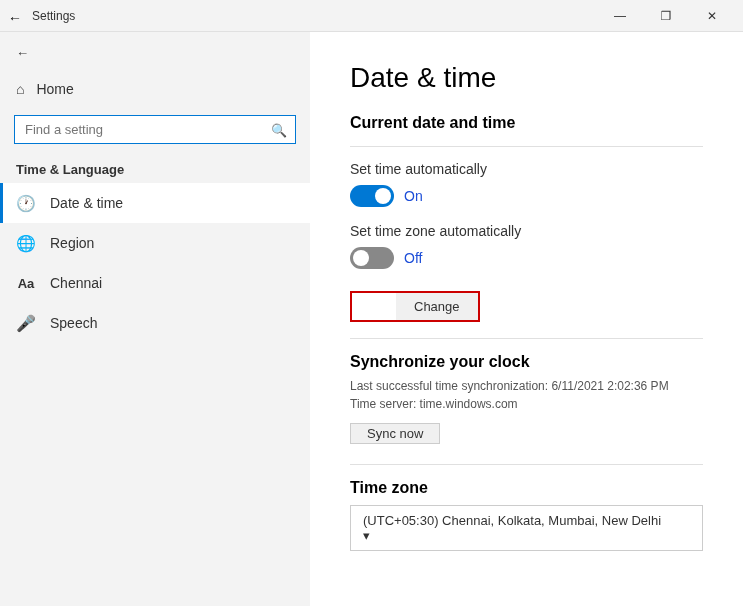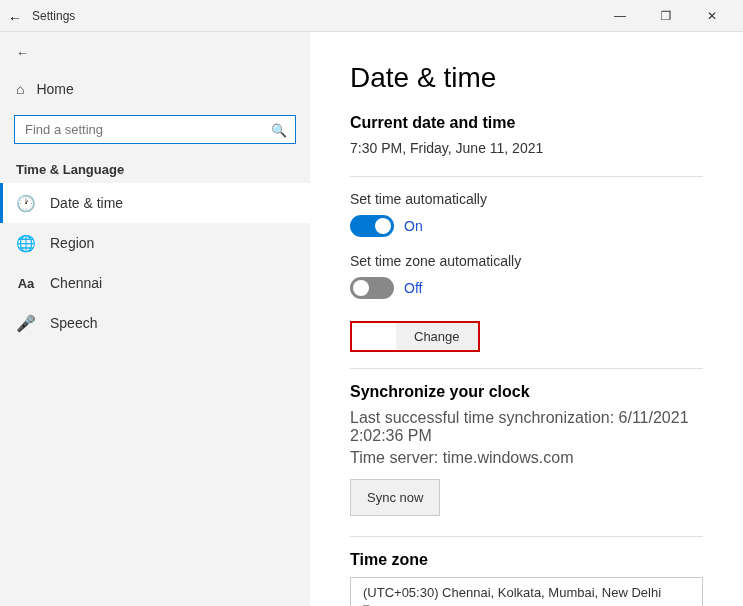--- a/index.html
+++ b/index.html
@@ -231,28 +231,28 @@
       font-size: 13px;
       cursor: pointer;
       color: #333;
       display: block;
     }
 
     .sync-section {
       margin-bottom: 20px;
     }
     .sync-subtitle {
-      font-size: 16px;
+      font-size: 12px;
       color: #555;
       margin-bottom: 4px;
     }
     .sync-btn {
       background: #f0f0f0;
       border: 1px solid #ccc;
-      padding: 10px 16px;
+      padding: 2px 16px;
       font-size: 13px;
       cursor: pointer;
       color: #333;
       margin-top: 8px;
     }
 
     .timezone-section {}
     .timezone-box {
       border: 1px solid #ccc;
       padding: 7px 12px;
@@ -320,21 +320,20 @@
     <div class="sidebar-item">
       <span class="item-icon">🎤</span>
       <span>Speech</span>
     </div>
   </div>
 
   <div class="content">
     <div class="page-title">Date &amp; time</div>
 
     <div class="section-title">Current date and time</div>
-    <div class="current-time">7:30 PM, Friday, June 11, 2021</div>
 
     <hr class="divider">
 
     <div class="setting-row">
       <div class="setting-label">Set time automatically</div>
       <div class="toggle-row">
         <div class="toggle on">
           <div class="toggle-knob"></div>
         </div>
         <span class="toggle-text">On</span>

